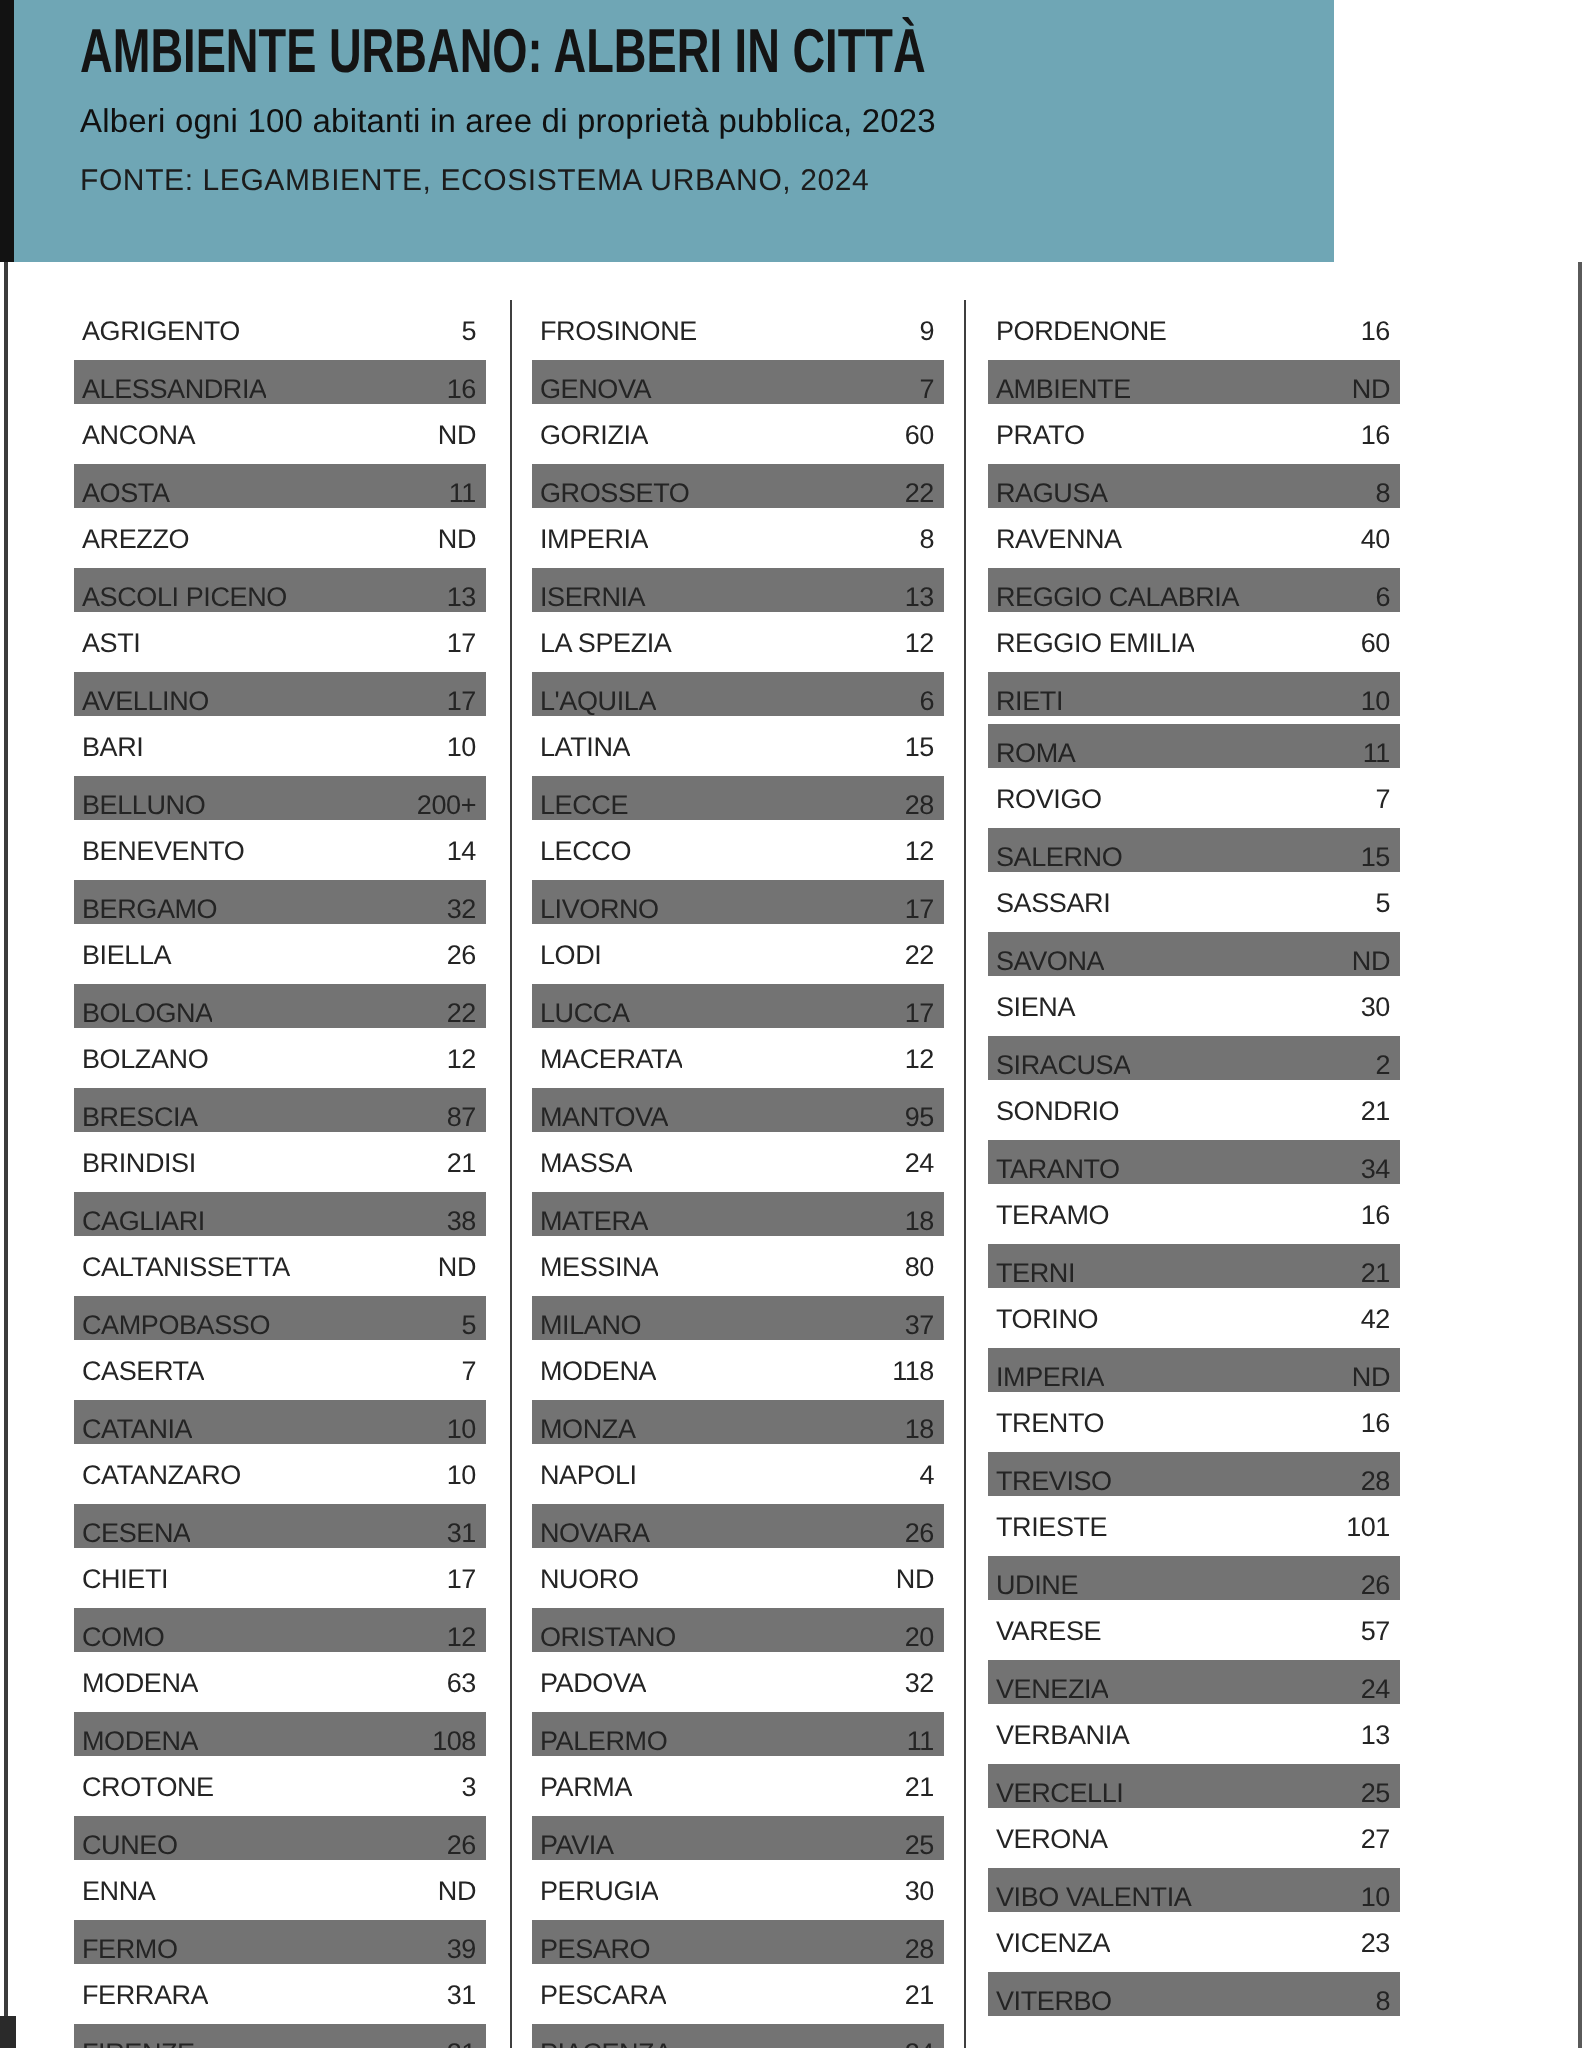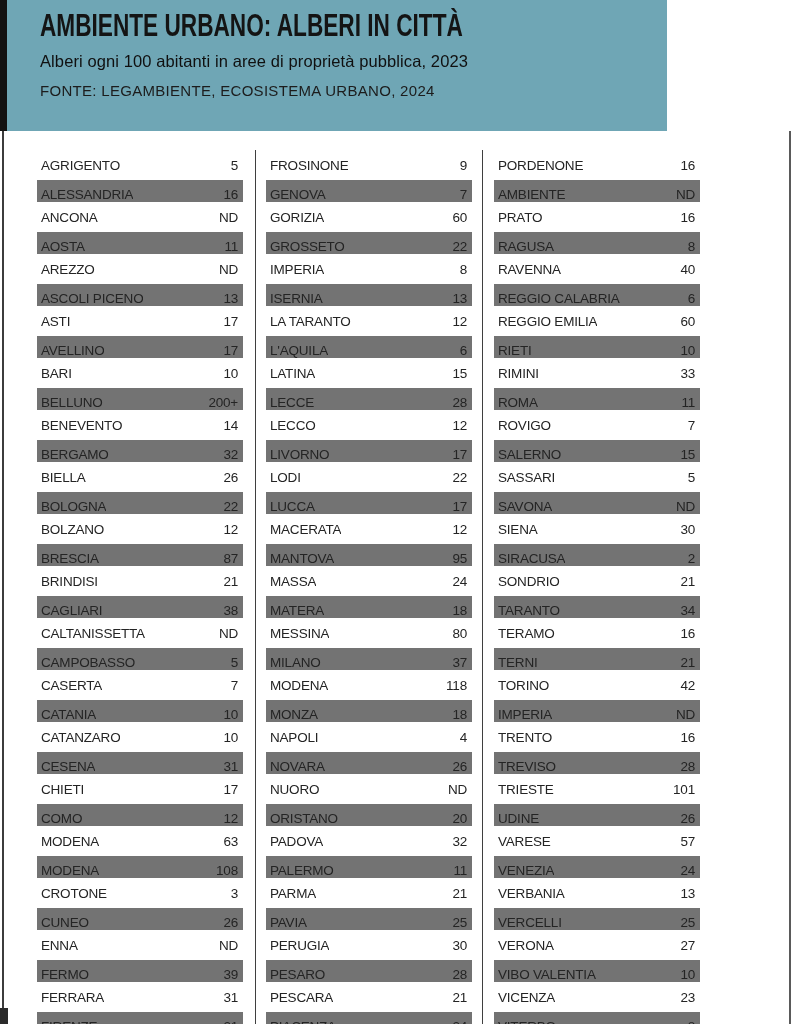--- a/index.html
+++ b/index.html
@@ -250,21 +250,21 @@
     </div>
     <div class="row">
       <span class="city">IMPERIA</span>
       <span class="val">8</span>
     </div>
     <div class="row alt">
       <span class="city">ISERNIA</span>
       <span class="val">13</span>
     </div>
     <div class="row">
-      <span class="city">LA TARANTO</span>
+      <span class="city">LA SPEZIA</span>
       <span class="val">12</span>
     </div>
     <div class="row alt">
       <span class="city">L'AQUILA</span>
       <span class="val">6</span>
     </div>
     <div class="row">
       <span class="city">LATINA</span>
       <span class="val">15</span>
     </div>
@@ -395,24 +395,20 @@
       <span class="val">6</span>
     </div>
     <div class="row">
       <span class="city">REGGIO EMILIA</span>
       <span class="val">60</span>
     </div>
     <div class="row alt">
       <span class="city">RIETI</span>
       <span class="val">10</span>
     </div>
-    <div class="row">
-      <span class="city">RIMINI</span>
-      <span class="val">33</span>
-    </div>
     <div class="row alt">
       <span class="city">ROMA</span>
       <span class="val">11</span>
     </div>
     <div class="row">
       <span class="city">ROVIGO</span>
       <span class="val">7</span>
     </div>
     <div class="row alt">
       <span class="city">SALERNO</span>

